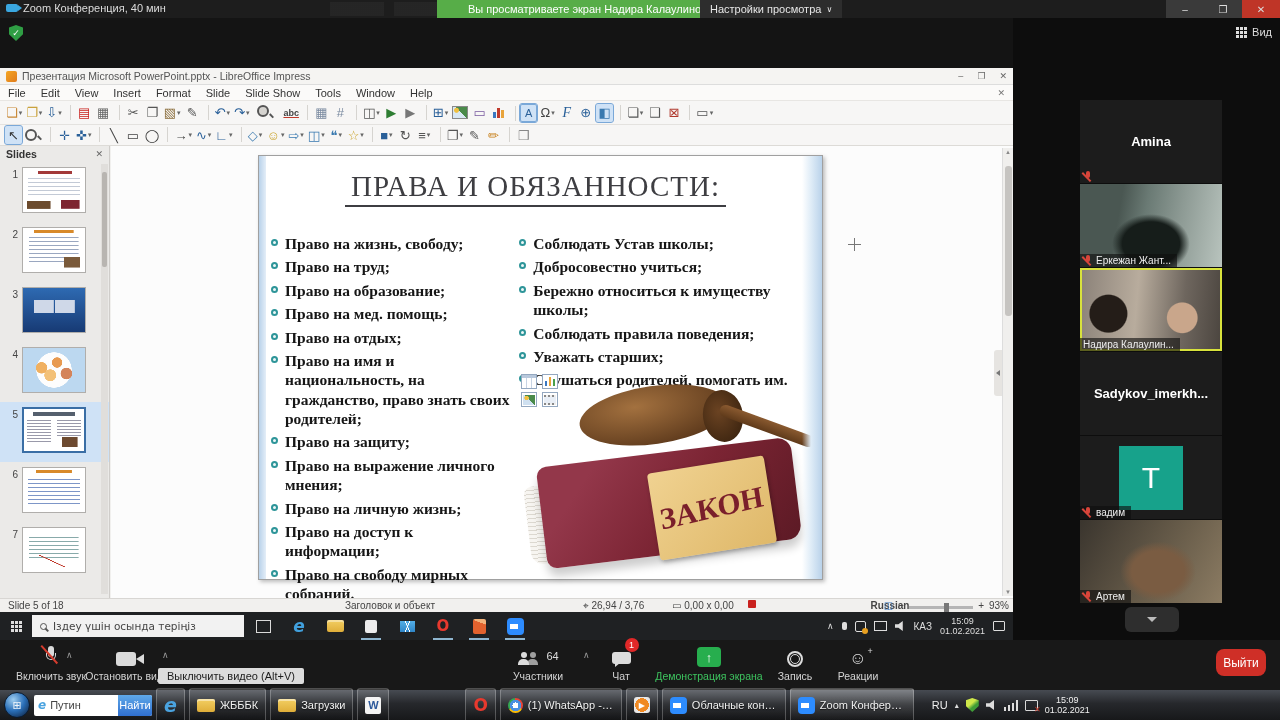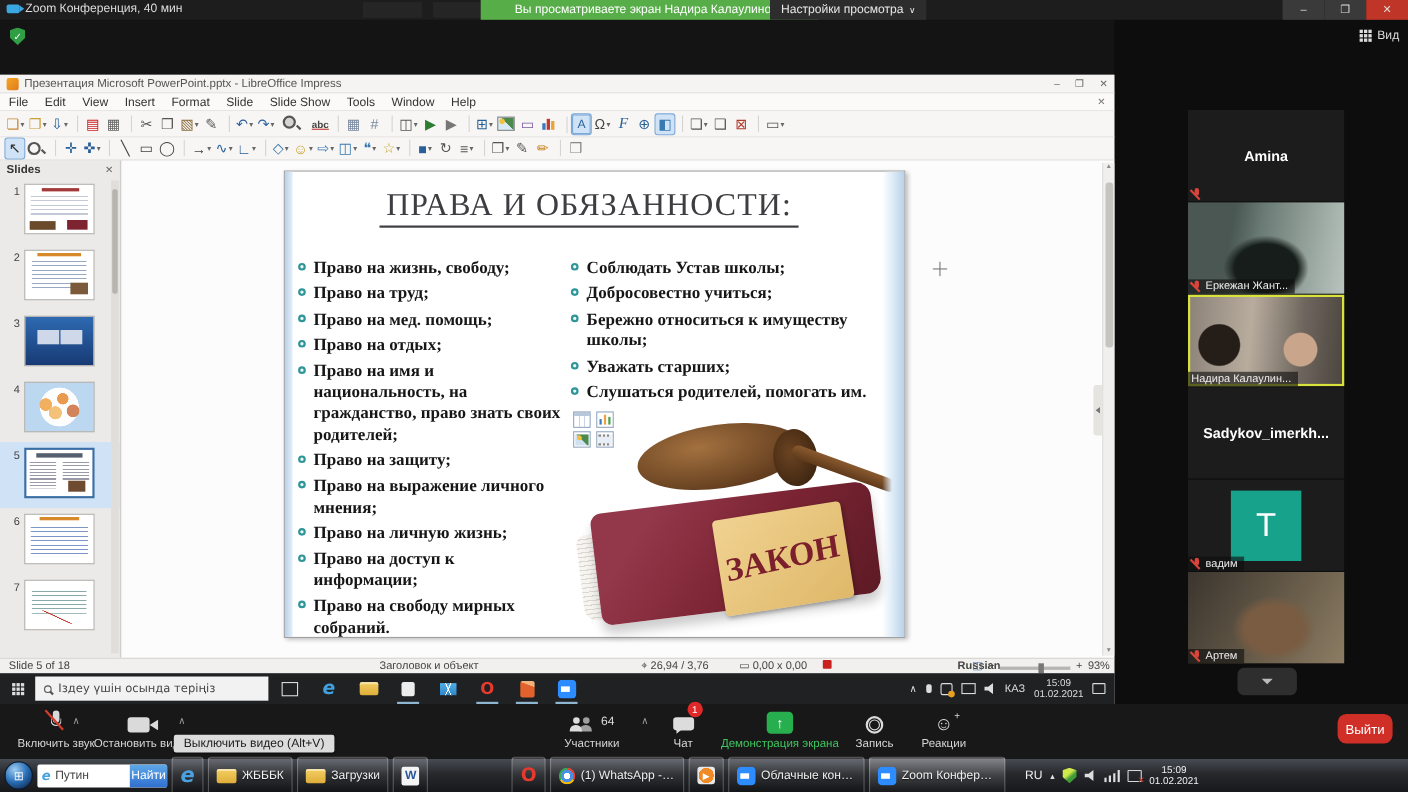--- a/index.html
+++ b/index.html
@@ -549,20 +549,24 @@
               <div class="bullet">
                   <span class="bdot"></span>
                   <span class="btext">Право на жизнь, свободу;</span>
                 </div>
                 <div class="bullet">
                   <span class="bdot"></span>
                   <span class="btext">Право на труд;</span>
                 </div>
                 <div class="bullet">
                   <span class="bdot"></span>
+                  <span class="btext">Право на образование;</span>
+                </div>
+                <div class="bullet">
+                  <span class="bdot"></span>
                   <span class="btext">Право на мед. помощь;</span>
                 </div>
                 <div class="bullet">
                   <span class="bdot"></span>
                   <span class="btext">Право на отдых;</span>
                 </div>
                 <div class="bullet">
                   <span class="bdot"></span>
                   <span class="btext">Право на имя и национальность, на гражданство, право знать своих родителей;</span>
                 </div>
@@ -592,20 +596,24 @@
                   <span class="bdot"></span>
                   <span class="btext">Соблюдать Устав школы;</span>
                 </div>
                 <div class="bullet">
                   <span class="bdot"></span>
                   <span class="btext">Добросовестно учиться;</span>
                 </div>
                 <div class="bullet">
                   <span class="bdot"></span>
                   <span class="btext">Бережно относиться к имуществу школы;</span>
+                </div>
+                <div class="bullet">
+                  <span class="bdot"></span>
+                  <span class="btext">Соблюдать правила поведения;</span>
                 </div>
                 <div class="bullet">
                   <span class="bdot"></span>
                   <span class="btext">Уважать старших;</span>
                 </div>
                 <div class="bullet">
                   <span class="bdot"></span>
                   <span class="btext">Слушаться родителей, помогать им.</span>
                 </div>
             </div>

